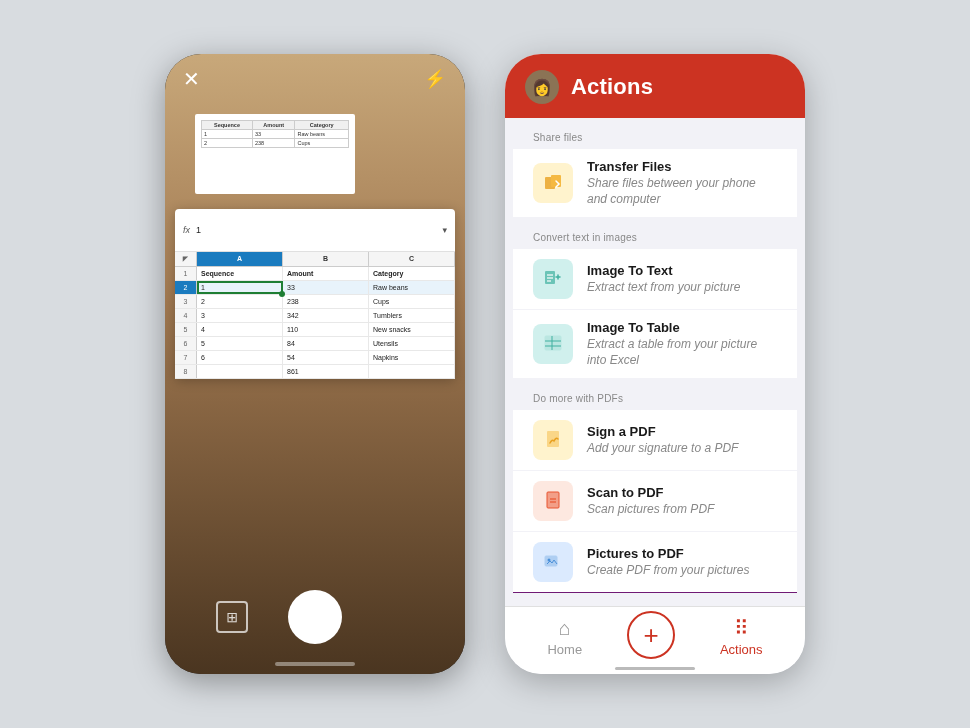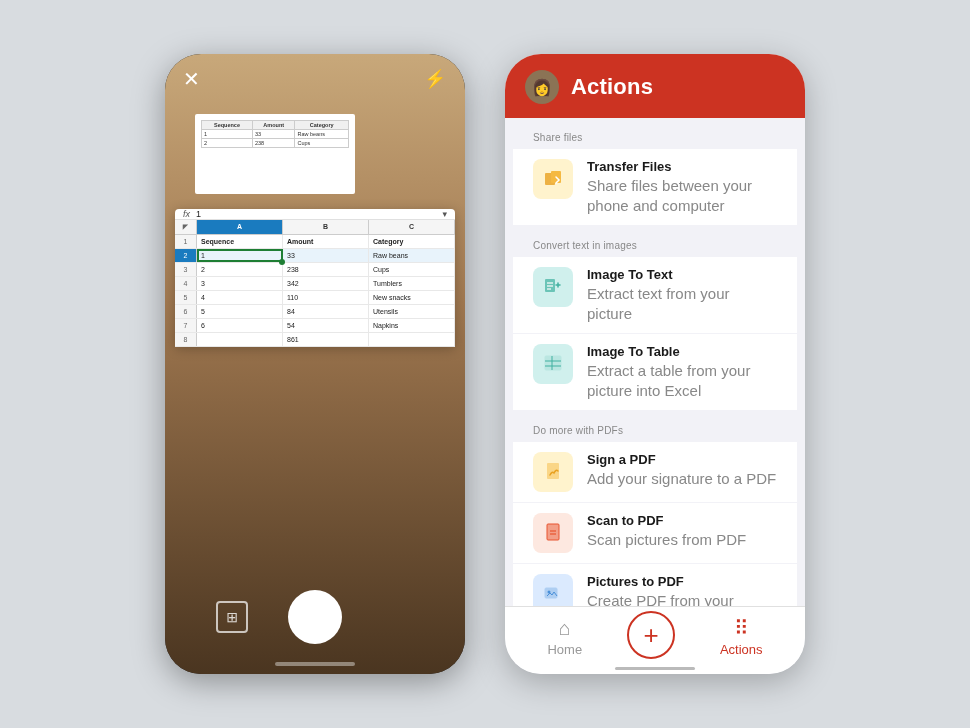--- a/index.html
+++ b/index.html
@@ -87,21 +87,21 @@
       left: 10px;
       right: 10px;
       background: white;
       border-radius: 4px;
       box-shadow: 0 2px 12px rgba(0,0,0,0.25);
       z-index: 20;
     }
     .formula-bar {
       display: flex;
       align-items: flex-end;
-      padding: 0 8px;
+      padding: 16px 8px;
       border-bottom: 1px solid #e0e0e0;
       font-size: 9px;
       gap: 6px;
     }
     .formula-label {
       color: #555;
       font-style: italic;
       font-size: 9px;
     }
     .formula-value {
@@ -276,21 +276,21 @@
       padding: 0 8px 60px;
     }
     .section-label {
       font-size: 10px;
       color: #888;
       padding: 14px 20px 6px;
       letter-spacing: 0.2px;
     }
     .action-item {
       display: flex;
-      align-items: flex-start;
+      align-items: center;
       gap: 14px;
       padding: 10px 20px;
       background: white;
       margin-bottom: 1px;
       cursor: pointer;
     }
     .action-item:first-of-type {
       border-top: 1px solid #e8e8e8;
     }
     .action-item:last-of-type {
@@ -310,23 +310,24 @@
     .icon-teal { background: #d0f0ed; }
     .icon-orange-red { background: #fde8e0; }
     .icon-blue { background: #dbeafe; }
     .action-text h3 {
       font-size: 13px;
       font-weight: 600;
       color: #1a1a1a;
       margin-bottom: 2px;
     }
     .action-text p {
-      font-size: 15px;
+      font-size: 12px;
       color: #888;
       line-height: 1.3;
+      font-style: italic;
     }
 
     
     .bottom-nav {
       position: absolute;
       bottom: 0; left: 0; right: 0;
       height: 68px;
       background: white;
       border-top: 1px solid #e0e0e0;
       display: flex;

